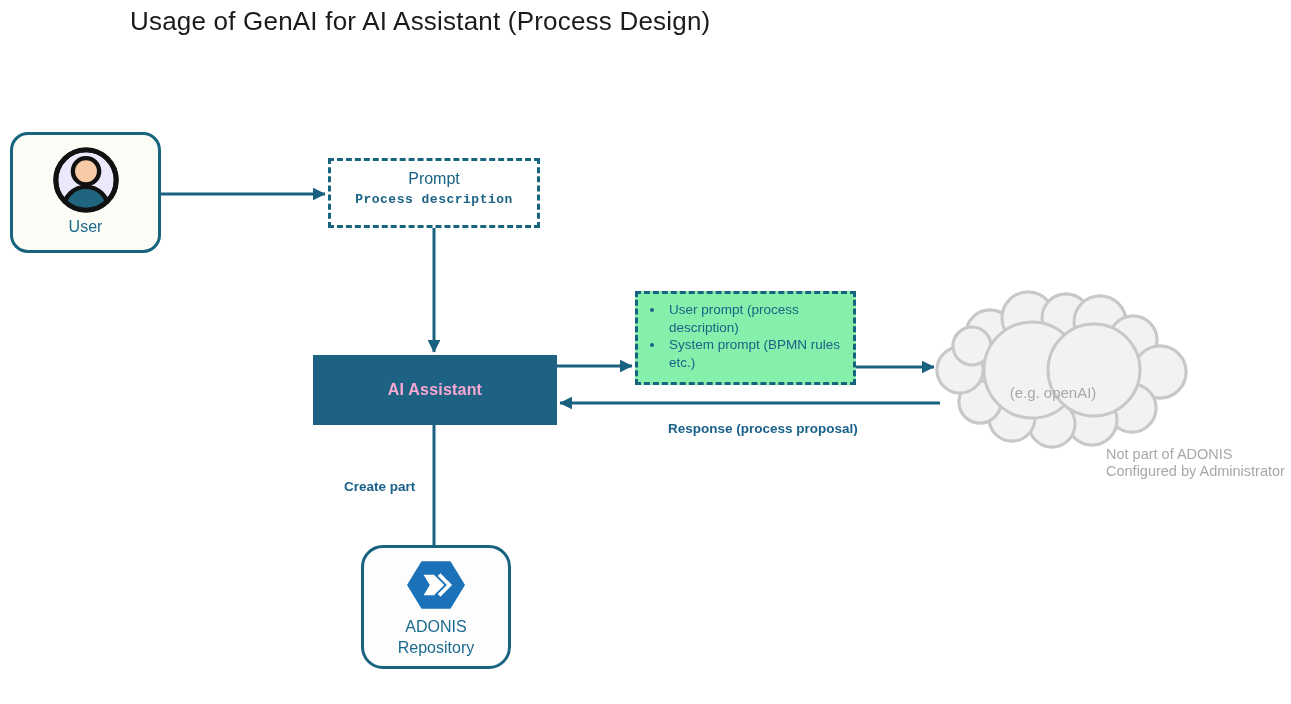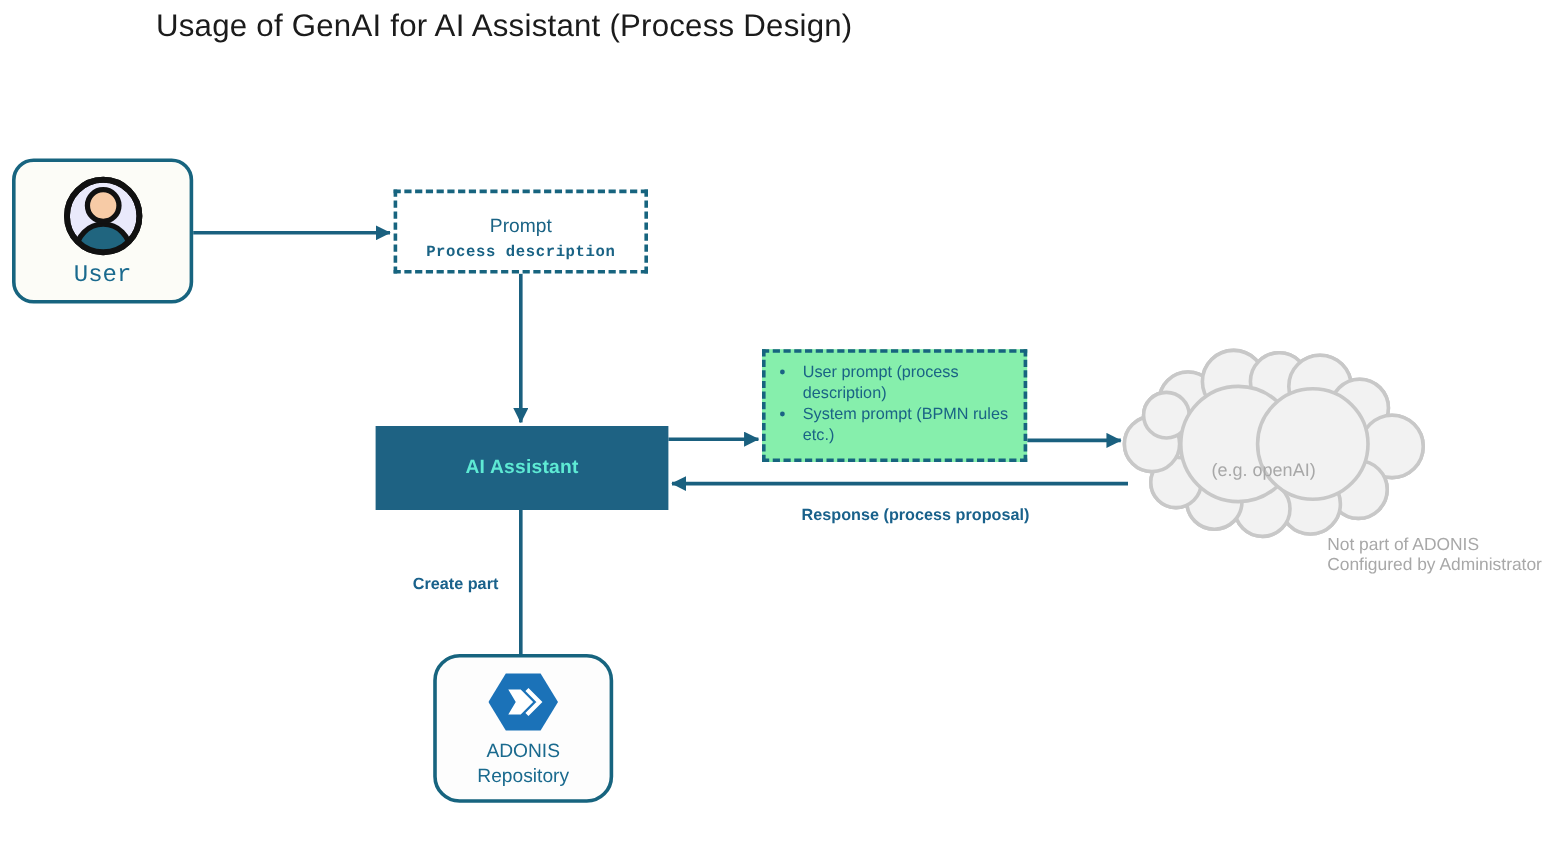--- a/index.html
+++ b/index.html
@@ -28,44 +28,44 @@
 
   
   .user-box {
     left: 10px; top: 132px; width: 151px; height: 121px;
     background: #fcfcf7;
     border: 3px solid #17647f;
     border-radius: 18px;
     display: flex; flex-direction: column; align-items: center;
   }
   .user-box svg { margin-top: 8px; }
-  .user-label { font-size: 20px; color: #1a6a8e; margin-top: 1px; font-family: Liberation Mono, monospace; }
+  .user-label { font-size: 16px; color: #1a6a8e; margin-top: 1px; }
 
   
   .prompt-box {
     left: 328px; top: 158px; width: 212px; height: 70px;
     background: #ffffff;
     border: 3px dashed #17647f;
     text-align: center;
   }
-  .prompt-title { font-size: 16px; color: #1a6385; margin-top: 19px; }
+  .prompt-title { font-size: 16px; color: #1a6385; margin-top: 9px; }
   .prompt-sub {
     font-family: "Liberation Mono", "DejaVu Sans Mono", monospace;
     font-size: 13px; font-weight: 700;
     color: #1a6385; margin-top: 4px; letter-spacing: 0.5px;
     white-space: nowrap;
   }
 
   
   .ai-box {
     left: 313px; top: 355px; width: 244px; height: 70px;
     background: #1e6283;
     display: flex; align-items: center; justify-content: center;
   }
-  .ai-label { color: #5eead4; font-size: 16px; font-weight: 600; letter-spacing: 0.2px; }
+  .ai-label { color: #f9a8d4; font-size: 16px; font-weight: 600; letter-spacing: 0.2px; }
 
   
   .details-box {
     left: 635px; top: 291px; width: 221px; height: 94px;
     background: #86efac;
     border: 3px dashed #17647f;
   }
   .details-box ul {
     margin: 7px 0 0 0; padding-left: 27px;
     color: #1a6385; font-size: 13.5px; line-height: 17.5px;

